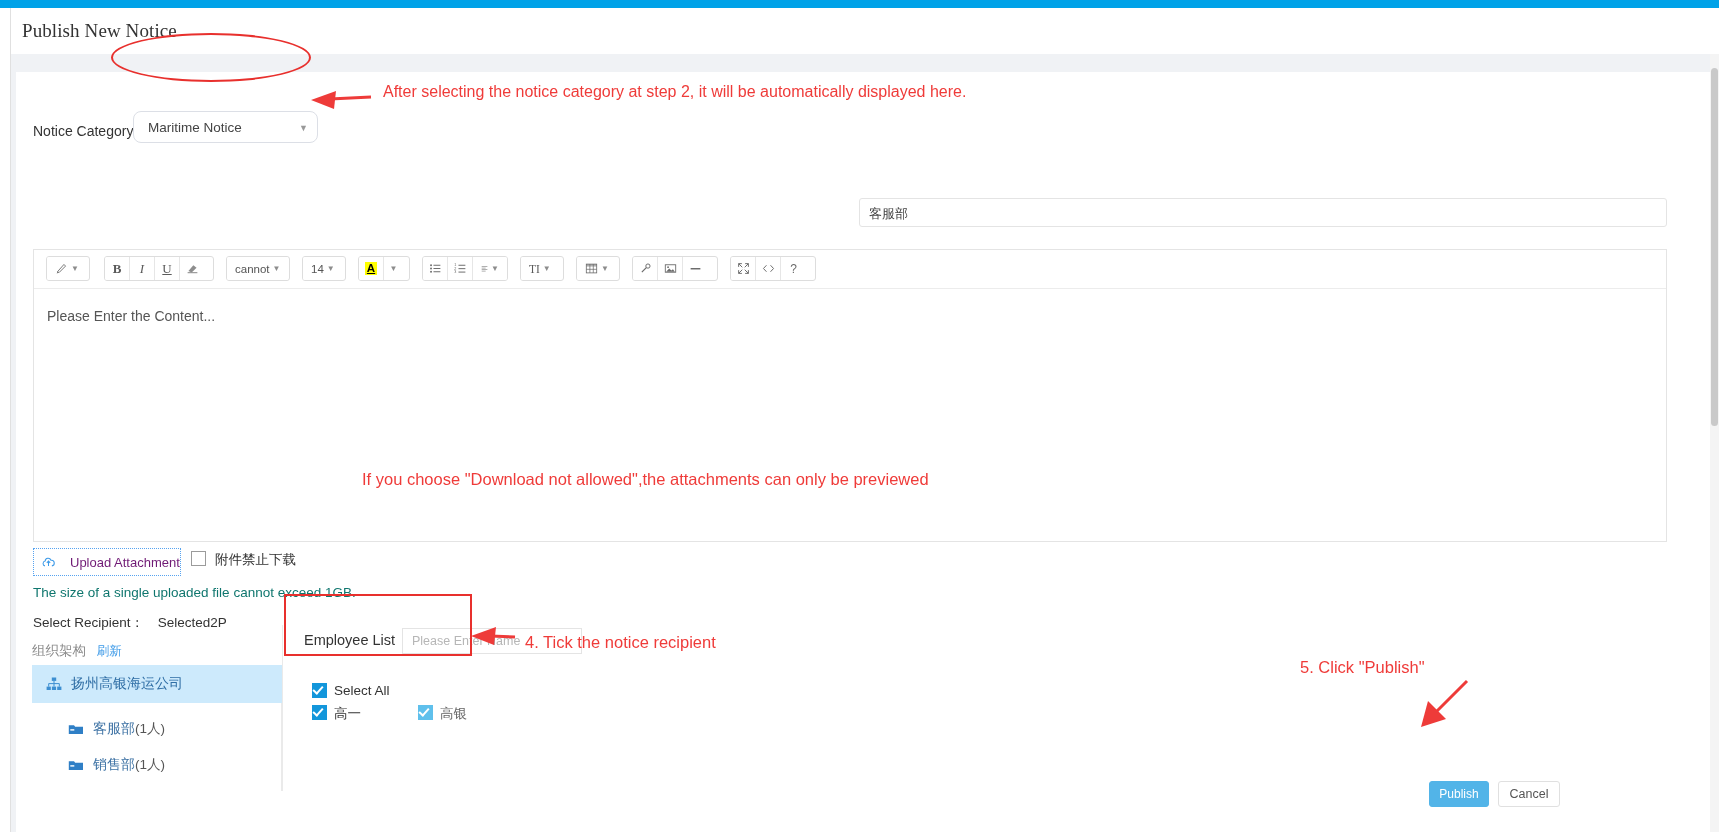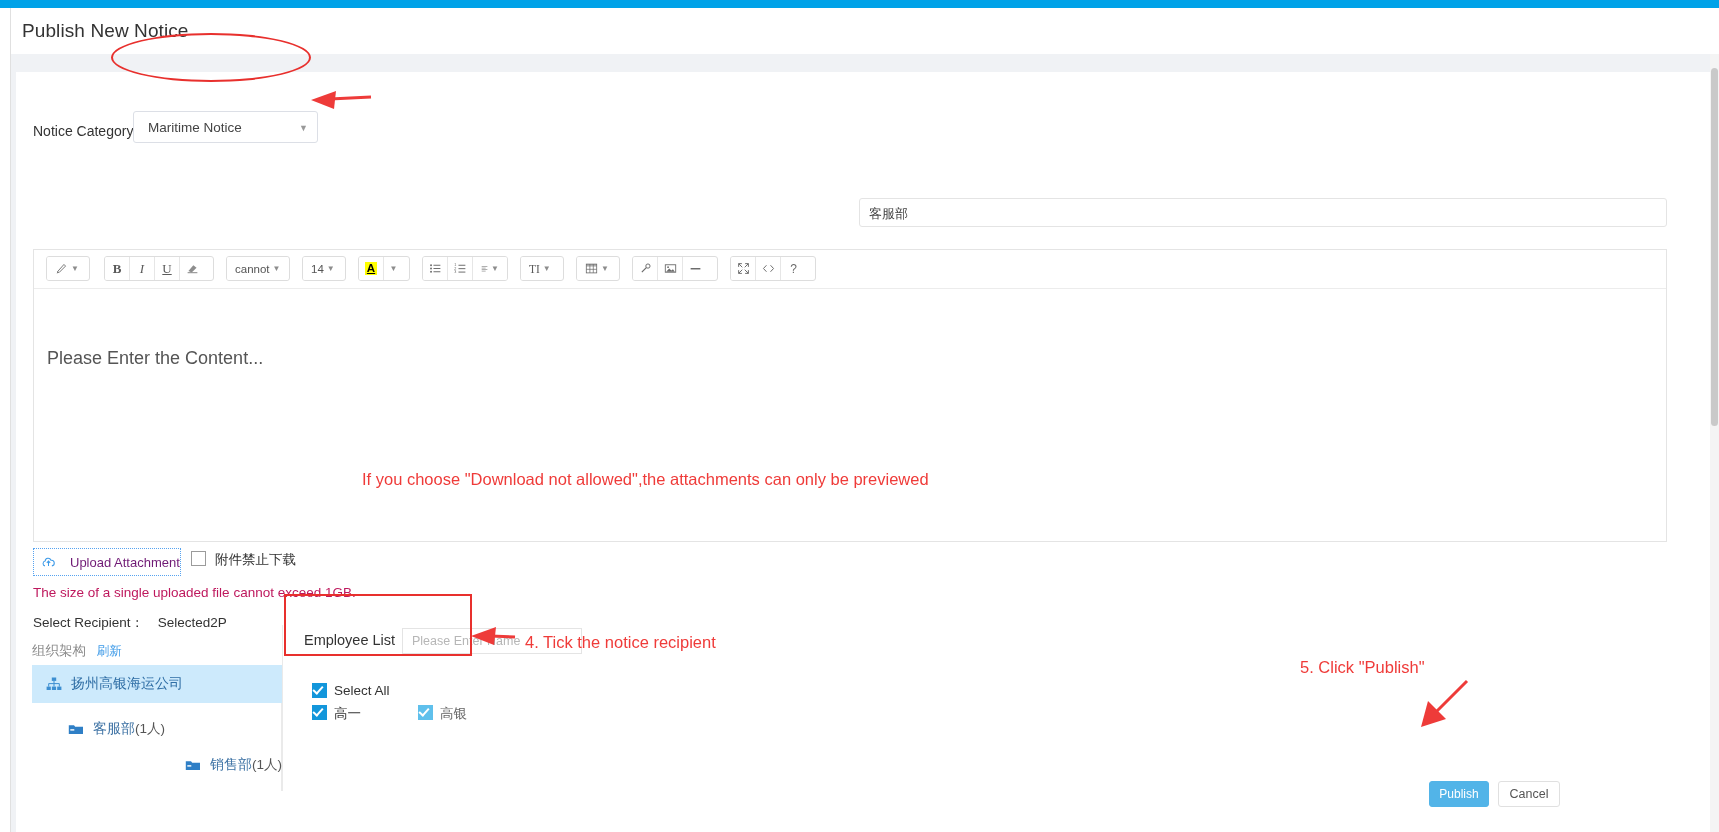--- a/index.html
+++ b/index.html
@@ -39,20 +39,21 @@
     width: 1709px; height: 46px;
     background: #ffffff;
     border-bottom: 1px solid #e7e7e7;
   }
   .title-bar .title {
     position: absolute;
     left: 11px; top: 12px;
     font-size: 19px;
     color: #333333;
     letter-spacing: 0.1px;
+    font-family: Liberation Serif, serif;
   }
 
   
   .body-area {
     position: absolute;
     left: 0; top: 46px;
     width: 1709px; height: 778px;
     background: #f0f2f5;
   }
   .form-card {
@@ -82,21 +83,21 @@
     position: absolute;
     left: 17px; top: 51px;
     font-size: 14px;
     color: #333333;
   }
   .cat-select {
     position: absolute;
     left: 117px; top: 39px;
     width: 185px; height: 32px;
     border: 1px solid #dcdfe6;
-    border-radius: 3px;
+    border-radius: 8px;
     background: #ffffff;
     box-sizing: border-box;
   }
   .cat-select .val {
     position: absolute;
     left: 14px; top: 8px;
     font-size: 13.5px;
     color: #444444;
   }
   .cat-select .caret {
@@ -174,23 +175,22 @@
   }
   .ed-content {
     position: absolute;
     left: 0; top: 39px;
     width: 1632px; height: 252px;
     background: #ffffff;
   }
   .ed-placeholder {
     position: absolute;
     left: 13px; top: 19px;
-    font-size: 18px;
+    font-size: 14px;
     color: #555555;
-    margin-top: 40px;
   }
 
   
   .tb-group {
     position: absolute;
     top: 6px;
     height: 25px;
     display: flex;
     align-items: stretch;
     border: 1px solid #dddddd;
@@ -265,21 +265,21 @@
     left: 199px; top: 479px;
     font-size: 13.5px;
     color: #303030;
     white-space: nowrap;
   }
 
   .hint-size {
     position: absolute;
     left: 17px; top: 513px;
     font-size: 13.5px;
-    color: #be185d;
+    color: #0f766e;
   }
   .recipient-row {
     position: absolute;
     left: 17px; top: 542px;
     font-size: 13.5px;
     color: #333333;
     white-space: nowrap;
   }
   .recipient-row .sel { margin-left: 10px; }
 
@@ -643,21 +643,21 @@
             <span class="t-ico">
               <svg width="16" height="13" viewBox="0 0 16 13" aria-hidden="true">
                 <path d="M0.8 2.2 L6 2.2 L7.2 3.7 L15 3.7 L15 11 L0.8 11 Z" fill="#2f7fc6"></path>
                 <rect x="2.3" y="6.2" width="4" height="1.4" fill="#ffffff"></rect>
               </svg>
             </span>
             <span class="t-lbl">客服部</span>
             <span class="t-cnt">(1人)</span>
           </div>
 
-          <div class="tree-node child" style="top:81px;justify-content:flex-end;">
+          <div class="tree-node child" style="top:81px;">
             <span class="t-ico">
               <svg width="16" height="13" viewBox="0 0 16 13" aria-hidden="true">
                 <path d="M0.8 2.2 L6 2.2 L7.2 3.7 L15 3.7 L15 11 L0.8 11 Z" fill="#2f7fc6"></path>
                 <rect x="2.3" y="6.2" width="4" height="1.4" fill="#ffffff"></rect>
               </svg>
             </span>
             <span class="t-lbl">销售部</span>
             <span class="t-cnt">(1人)</span>
           </div>
 
@@ -708,17 +708,18 @@
     <line x1="371" y1="97" x2="330" y2="99" stroke="#ee3b39" stroke-width="3"></line>
     <polygon points="311,100 336,91 334,109" fill="#ee3b39"></polygon>
 
     <line x1="515" y1="637" x2="490" y2="636" stroke="#ee3b39" stroke-width="3"></line>
     <polygon points="471,636 496,627 494,645" fill="#ee3b39"></polygon>
 
     <line x1="1467" y1="681" x2="1436" y2="712" stroke="#ee3b39" stroke-width="3"></line>
     <polygon points="1421,727 1428,701 1446,719" fill="#ee3b39"></polygon>
   </svg>
 
+  <div class="anno anno-1">After selecting the notice category at step 2, it will be automatically displayed here.</div>
   <div class="anno anno-dl">If you choose  "Download not allowed",the attachments can only be previewed</div>
   <div class="anno anno-4">4. Tick the notice recipient</div>
   <div class="anno anno-5">5. Click "Publish"</div>
 
 </div>
 
 </body></html>

